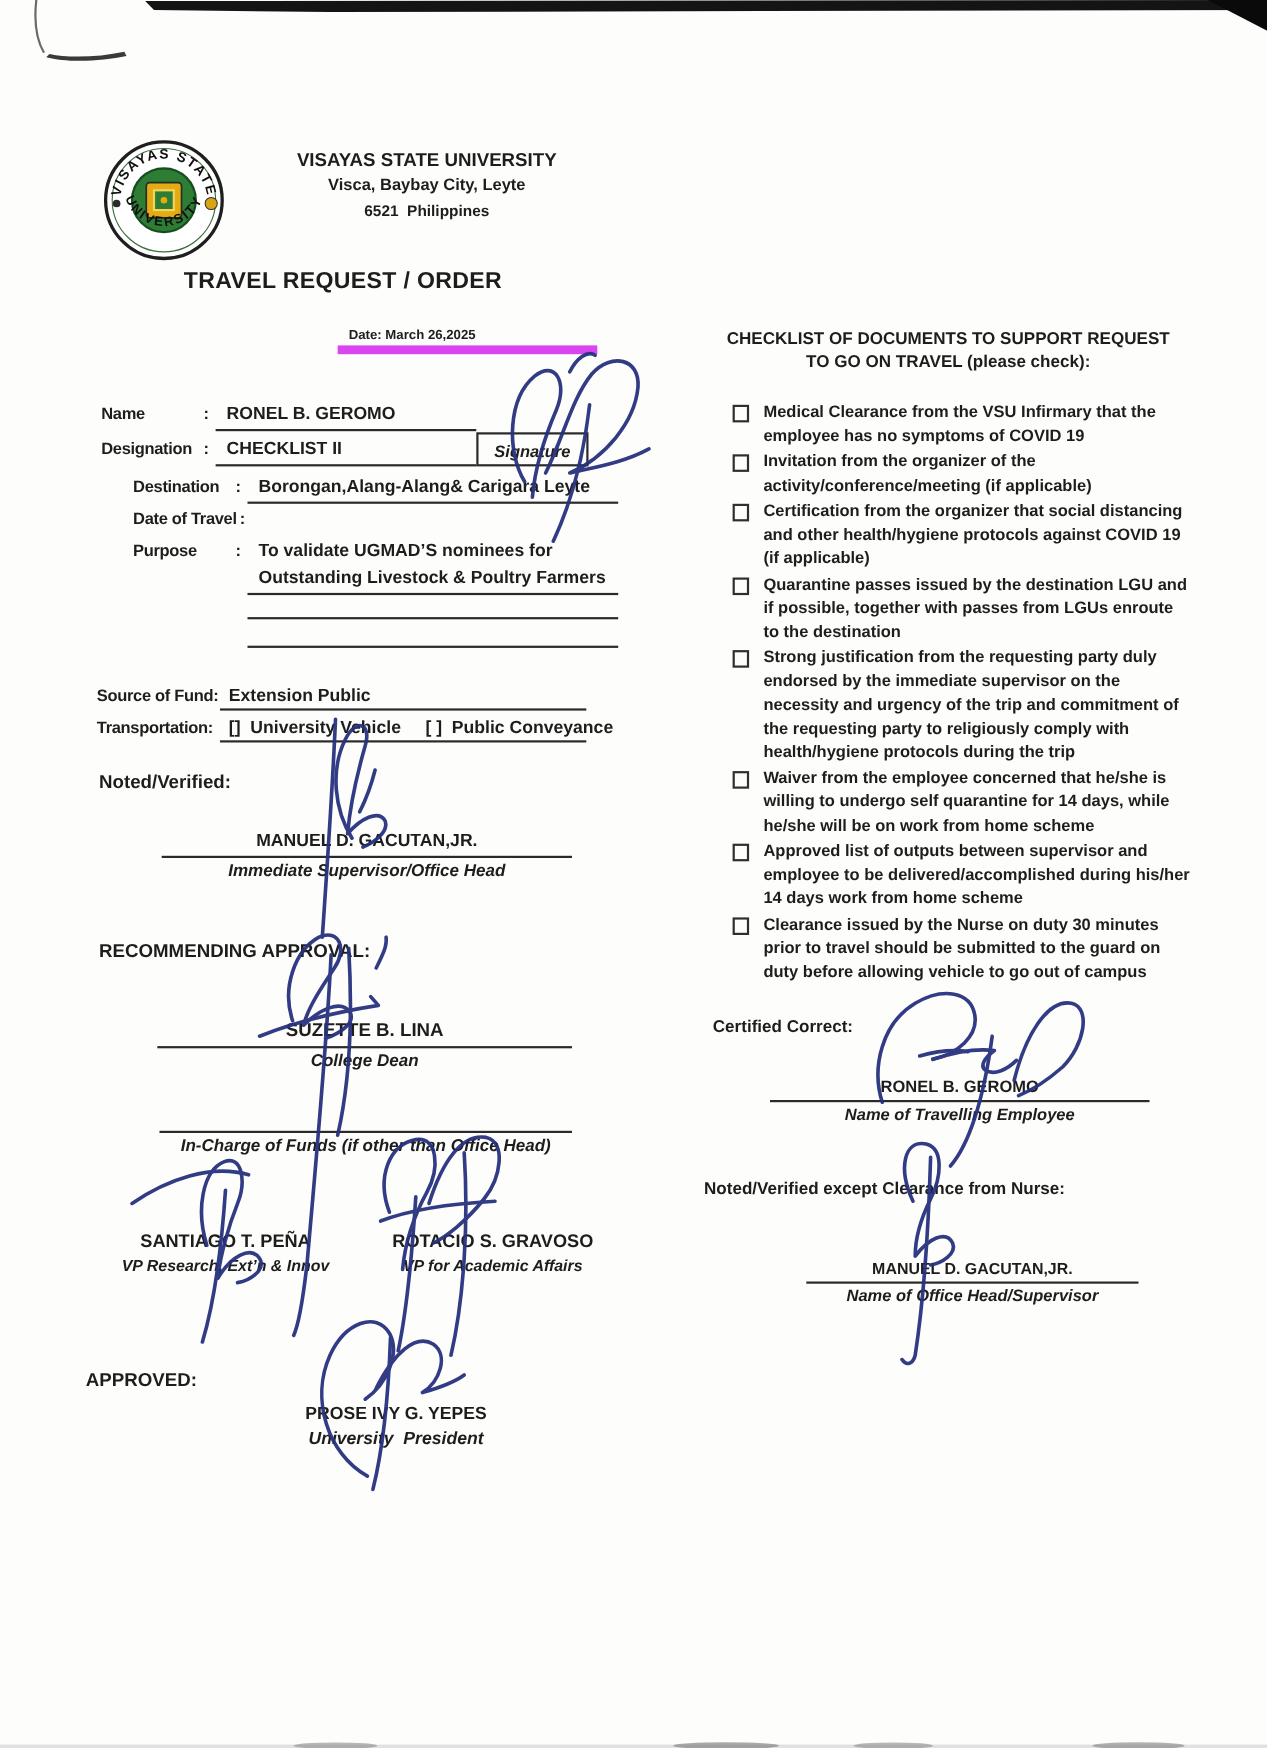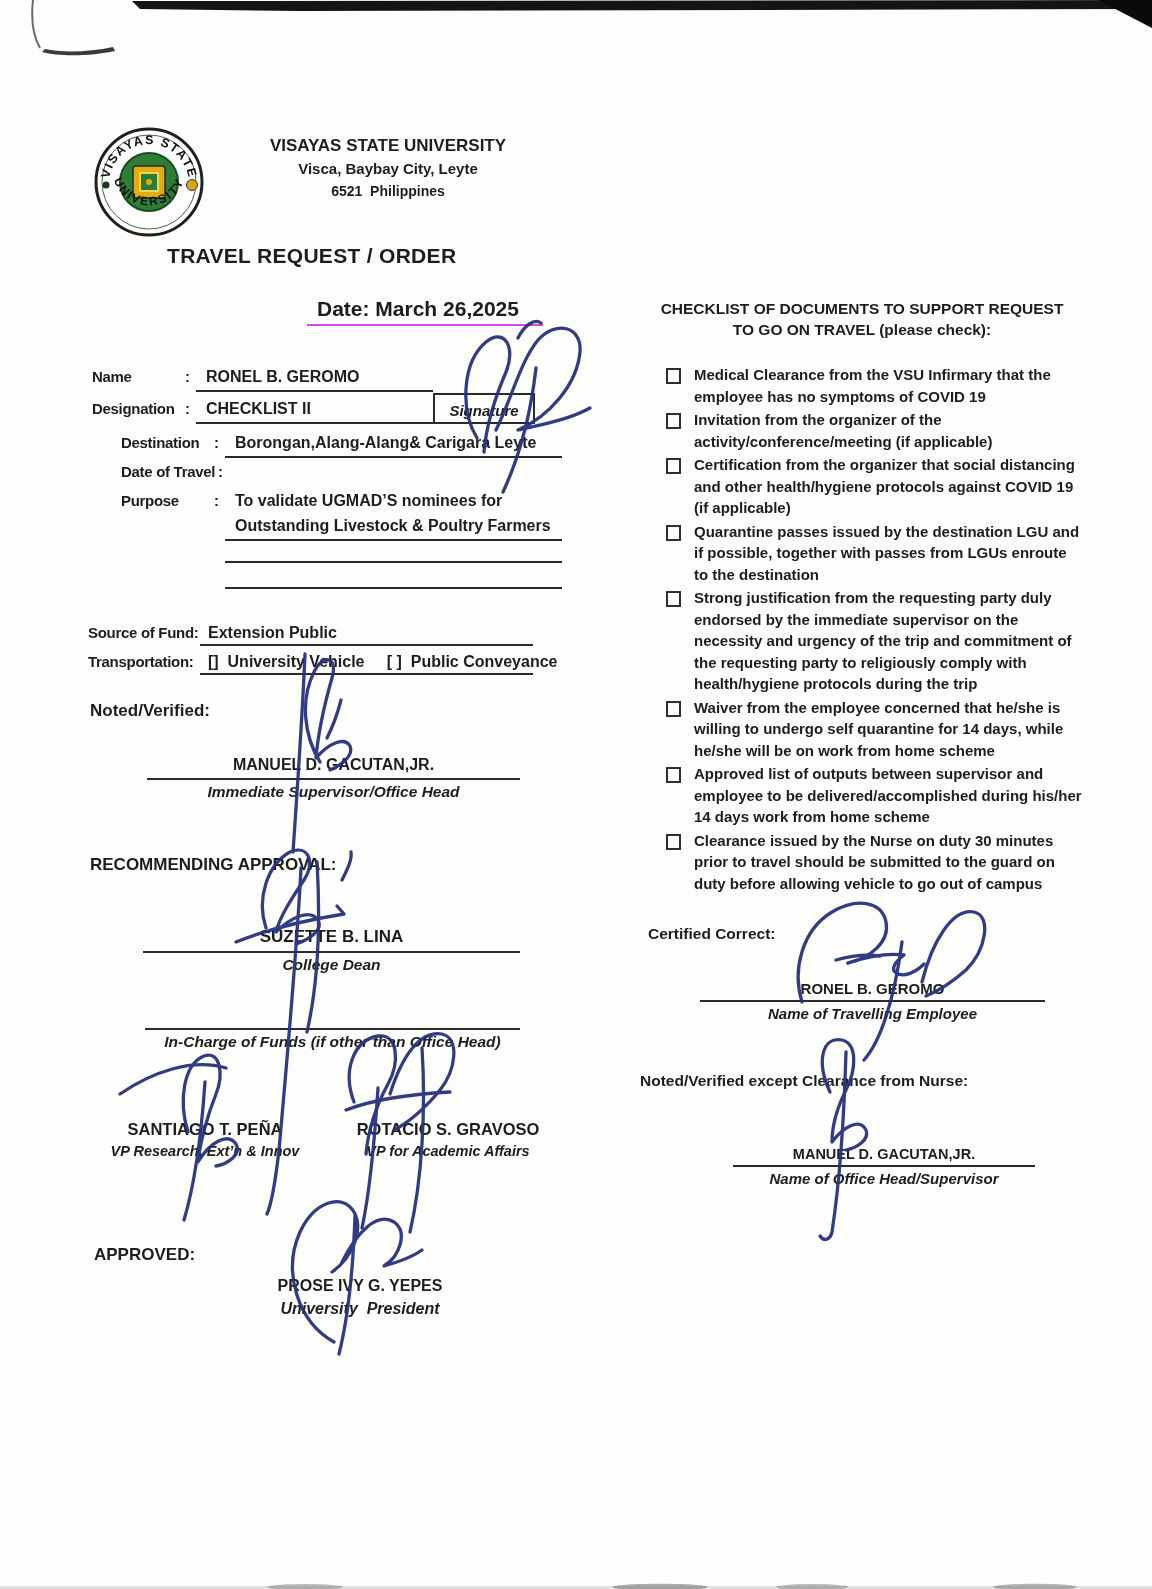--- a/index.html
+++ b/index.html
@@ -14,22 +14,22 @@
   }
   .abs{position:absolute;}
 
   
   #univ-block{left:238px;top:134px;width:300px;text-align:center;line-height:23px;}
   #univ-name{font-size:17px;font-weight:700;}
   #univ-addr1{font-size:15px;font-weight:700;}
   #univ-addr2{font-size:14px;font-weight:700;white-space:pre;}
   #doc-title{left:167px;top:244px;font-size:21px;font-weight:700;letter-spacing:.3px;}
 
-  #date-line{left:307px;top:295px;width:226px;border-bottom:2px solid #d946ef;
-             padding:2px 0 3px 10px;font-size:21px;font-weight:700;}
+  #date-line{left:307px;top:295px;width:226px;border-bottom:8px solid #d946ef;
+             padding:2px 0 3px 10px;font-size:12px;font-weight:700;}
 
   
   .frow{position:absolute;left:92px;height:27px;}
   .frow .flabel{position:absolute;left:0;top:3px;font-size:15px;font-weight:700;white-space:nowrap;letter-spacing:-0.3px;}
   .frow .fcolon{position:absolute;left:93px;top:3px;font-size:15px;font-weight:700;}
   .frow .fvalue{position:absolute;left:104px;right:0;top:0;bottom:0;border-bottom:2px solid #2a2a2a;
                 padding:3px 0 0 10px;font-size:16px;font-weight:700;white-space:pre;}
   .frow.noline .fvalue{border-bottom:none;}
   .w-short{width:341px;}
   .w-full{width:441px;margin-left:29px;}
@@ -162,21 +162,21 @@
 
   <div class="sig-block noline" style="left:92px;top:1120px;width:226px;">
     <div class="sig-name" style="font-size:16.5px;padding-bottom:1px;">SANTIAGO T. PEÑA</div>
     <div class="sig-title" style="font-size:14.5px;">VP Research, Ext’n &amp; Innov</div>
   </div>
   <div class="sig-block noline" style="left:328px;top:1120px;width:240px;">
     <div class="sig-name" style="font-size:16.5px;padding-bottom:1px;">ROTACIO S. GRAVOSO</div>
     <div class="sig-title" style="font-size:14.5px;">VP for Academic Affairs</div>
   </div>
 
-  <div class="abs sec-label" style="left:78px;top:1245px;margin-left:16px;">APPROVED:</div>
+  <div class="abs sec-label" style="left:78px;top:1245px;">APPROVED:</div>
 
   <div class="sig-block noline" style="left:238px;top:1277px;width:244px;">
     <div class="sig-name" style="padding-bottom:2px;">PROSE IVY G. YEPES</div>
     <div class="sig-title" style="font-size:16px;">University  President</div>
   </div>
 
   <div class="abs" id="checklist">
     <div id="chk-title">
       <div>CHECKLIST OF DOCUMENTS TO SUPPORT REQUEST</div>
       <div>TO GO ON TRAVEL (please check):</div>

